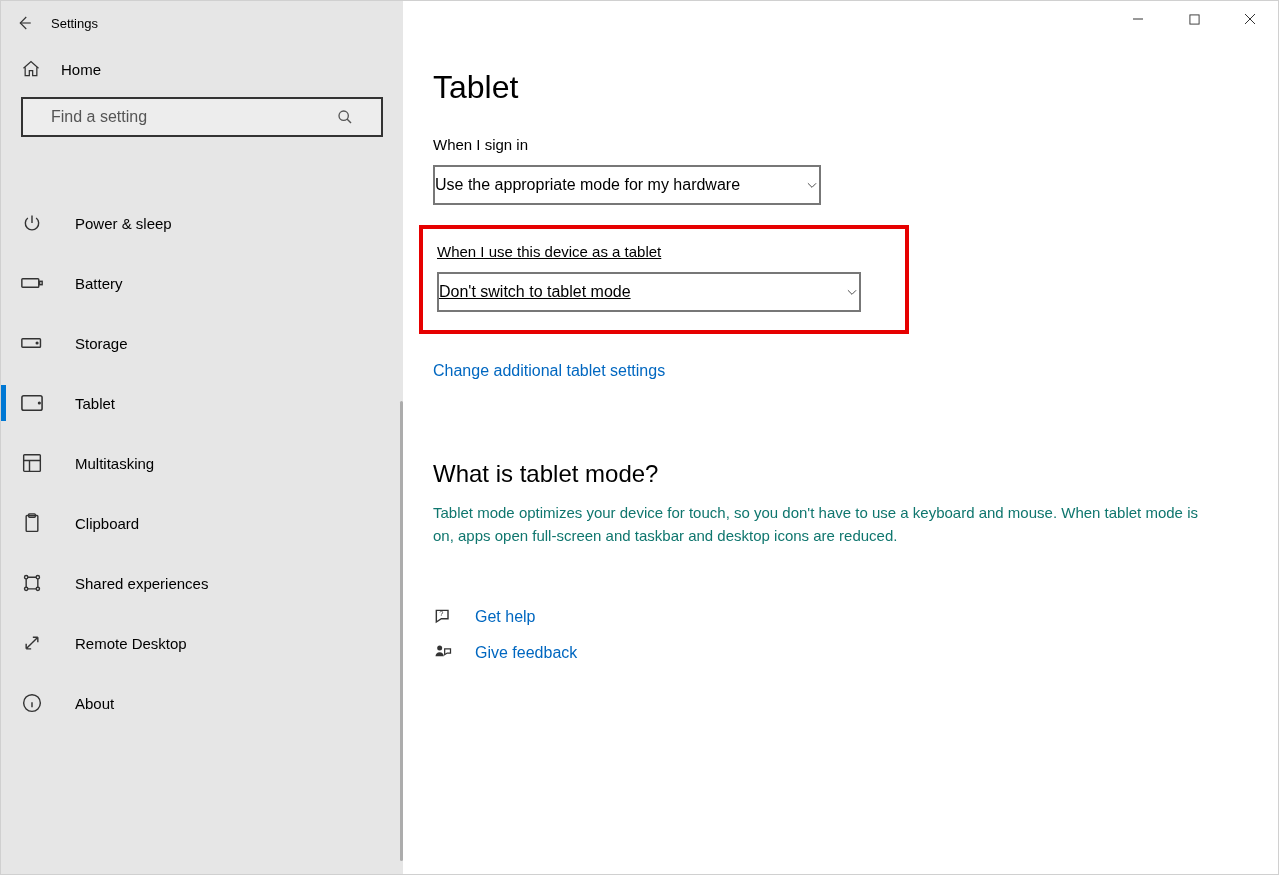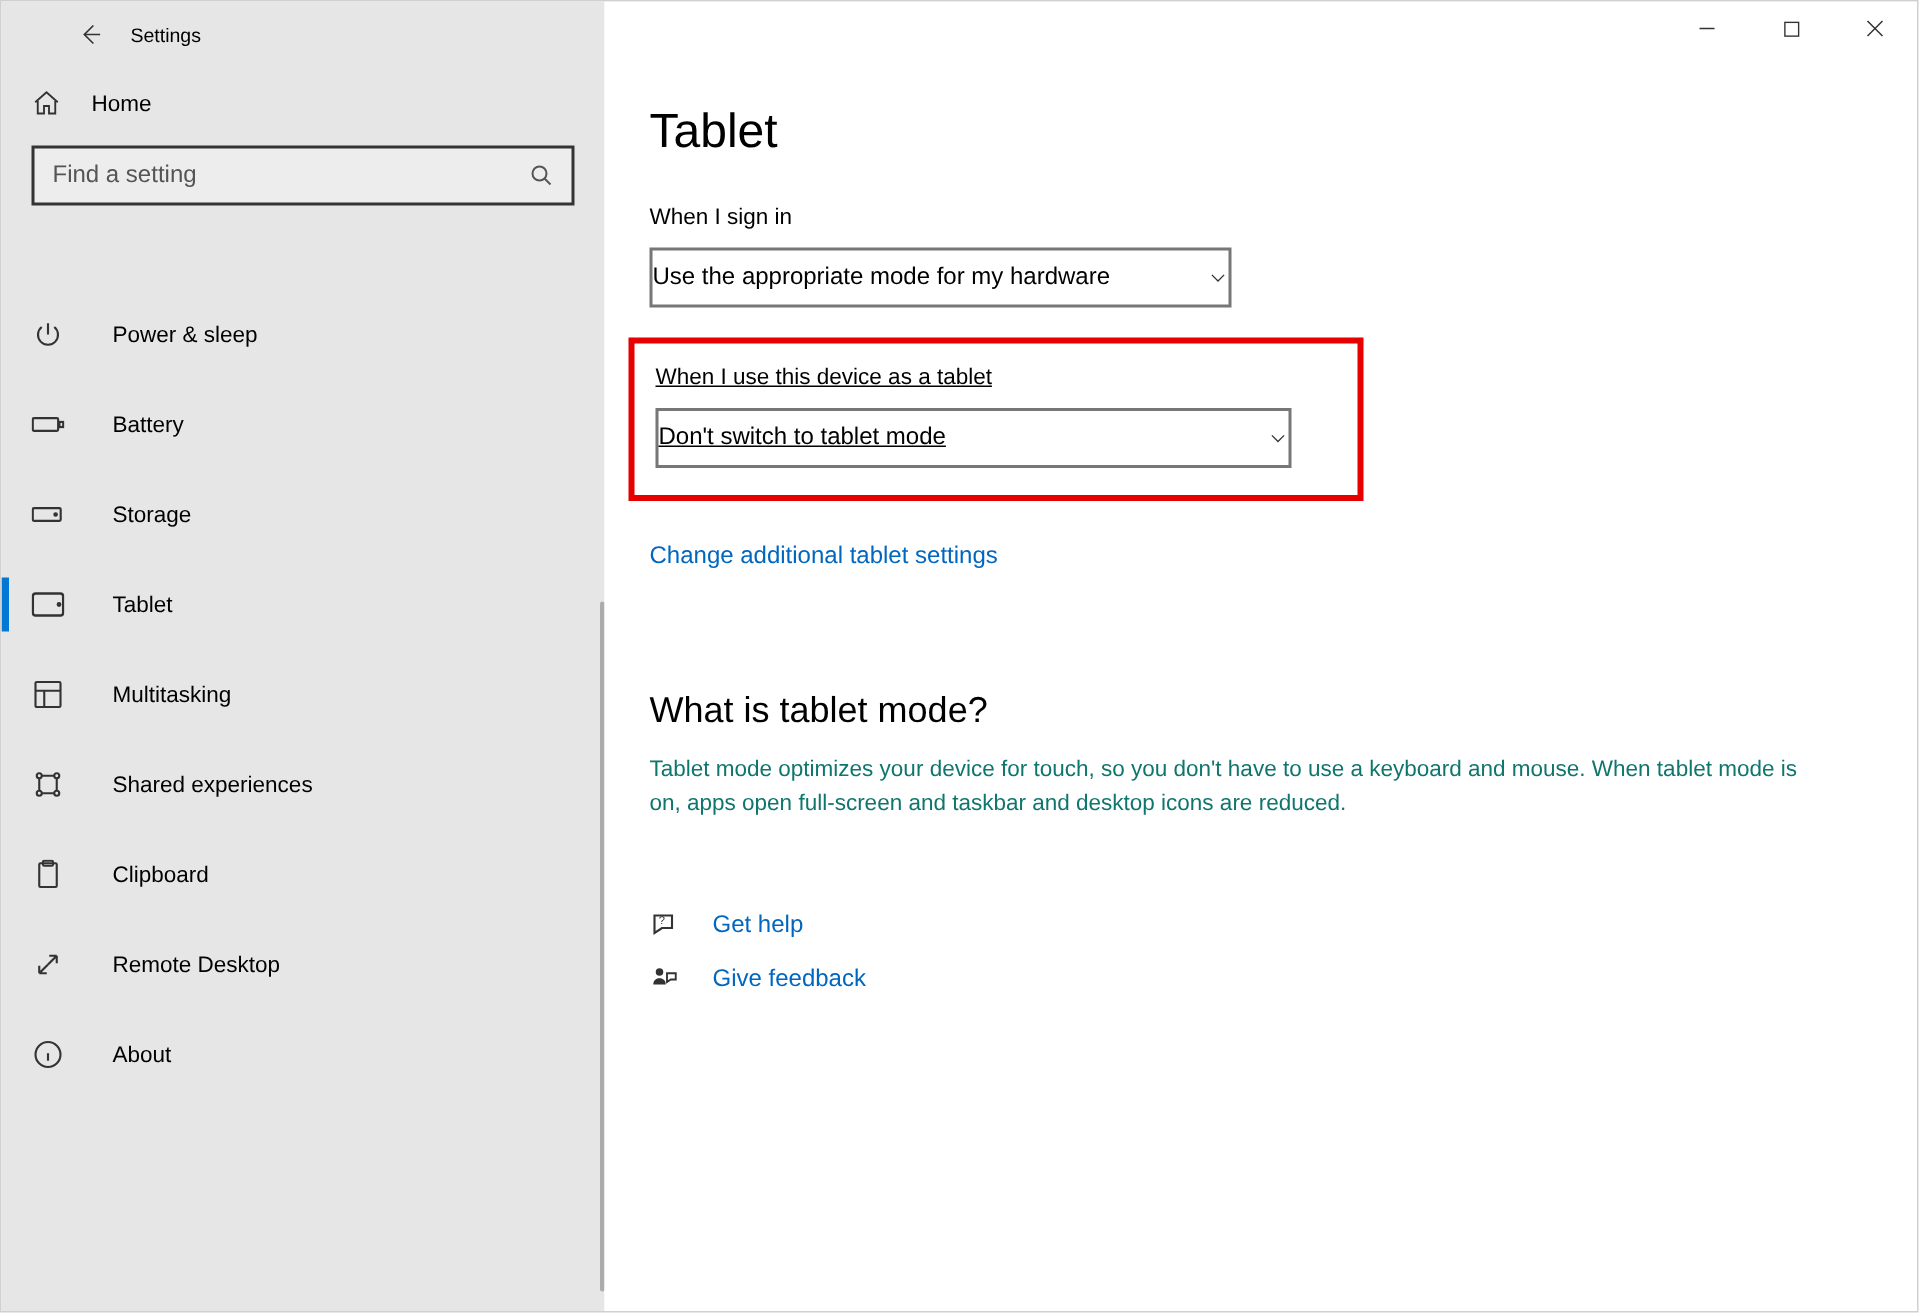--- a/index.html
+++ b/index.html
@@ -25,21 +25,20 @@
     background: #e6e6e6;
     display: flex;
     flex-direction: column;
     position: relative;
   }
   .sidebar-header {
     display: flex;
     align-items: center;
     padding: 10px 0 6px 0;
     height: 40px;
-    margin-left: 36px;
   }
   .back-arrow {
     width: 46px;
     height: 40px;
     display: flex;
     align-items: center;
     justify-content: center;
     cursor: pointer;
   }
   .app-title {
@@ -59,21 +58,21 @@
   .search-wrap {
     padding: 0 20px 26px 20px;
   }
   .search-box {
     width: 100%;
     height: 40px;
     border: 2px solid #333;
     background: #ededed;
     display: flex;
     align-items: center;
-    padding: 0 10px;
+    padding: 0 26px;
   }
   .search-input {
     flex: 1;
     border: none;
     background: transparent;
     outline: none;
     font-size: 16px;
     color: #555;
     font-family: inherit;
   }
@@ -285,38 +284,38 @@
         <span class="icon">
           <svg width="20" height="20" viewBox="0 0 24 24" fill="none" stroke="#333" stroke-width="1.7">
               <rect x="2" y="2" width="20" height="20" rx="1"></rect>
               <path d="M2 9h20M9 9v13"></path>
             </svg>
         </span>
         <span class="label">Multitasking</span>
       </div>
       <div class="nav-item">
         <span class="icon">
+          <svg width="18" height="20" viewBox="0 0 20 24" fill="none" stroke="#333" stroke-width="1.7">
+              <rect x="3" y="3" width="14" height="19" rx="1"></rect>
+              <rect x="6" y="1" width="8" height="4" rx="1"></rect>
+            </svg>
+        </span>
+        <span class="label">Clipboard</span>
+      </div>
+      <div class="nav-item">
+        <span class="icon">
           <svg width="20" height="20" viewBox="0 0 24 24" fill="none" stroke="#333" stroke-width="1.7">
               <circle cx="5" cy="5" r="2"></circle>
               <circle cx="19" cy="5" r="2"></circle>
               <circle cx="5" cy="19" r="2"></circle>
               <circle cx="19" cy="19" r="2"></circle>
               <path d="M7 5h10M5 7v10M19 7v10M7 19h10"></path>
             </svg>
         </span>
         <span class="label">Shared experiences</span>
-      </div>
-      <div class="nav-item">
-        <span class="icon">
-          <svg width="18" height="20" viewBox="0 0 20 24" fill="none" stroke="#333" stroke-width="1.7">
-              <rect x="3" y="3" width="14" height="19" rx="1"></rect>
-              <rect x="6" y="1" width="8" height="4" rx="1"></rect>
-            </svg>
-        </span>
-        <span class="label">Clipboard</span>
       </div>
       <div class="nav-item">
         <span class="icon">
           <svg width="20" height="20" viewBox="0 0 24 24" fill="none" stroke="#333" stroke-width="1.7">
               <path d="M19 5l-7 7M19 5h-6M19 5v6"></path>
               <path d="M5 19l7-7M5 19h6M5 19v-6"></path>
             </svg>
         </span>
         <span class="label">Remote Desktop</span>
       </div>

